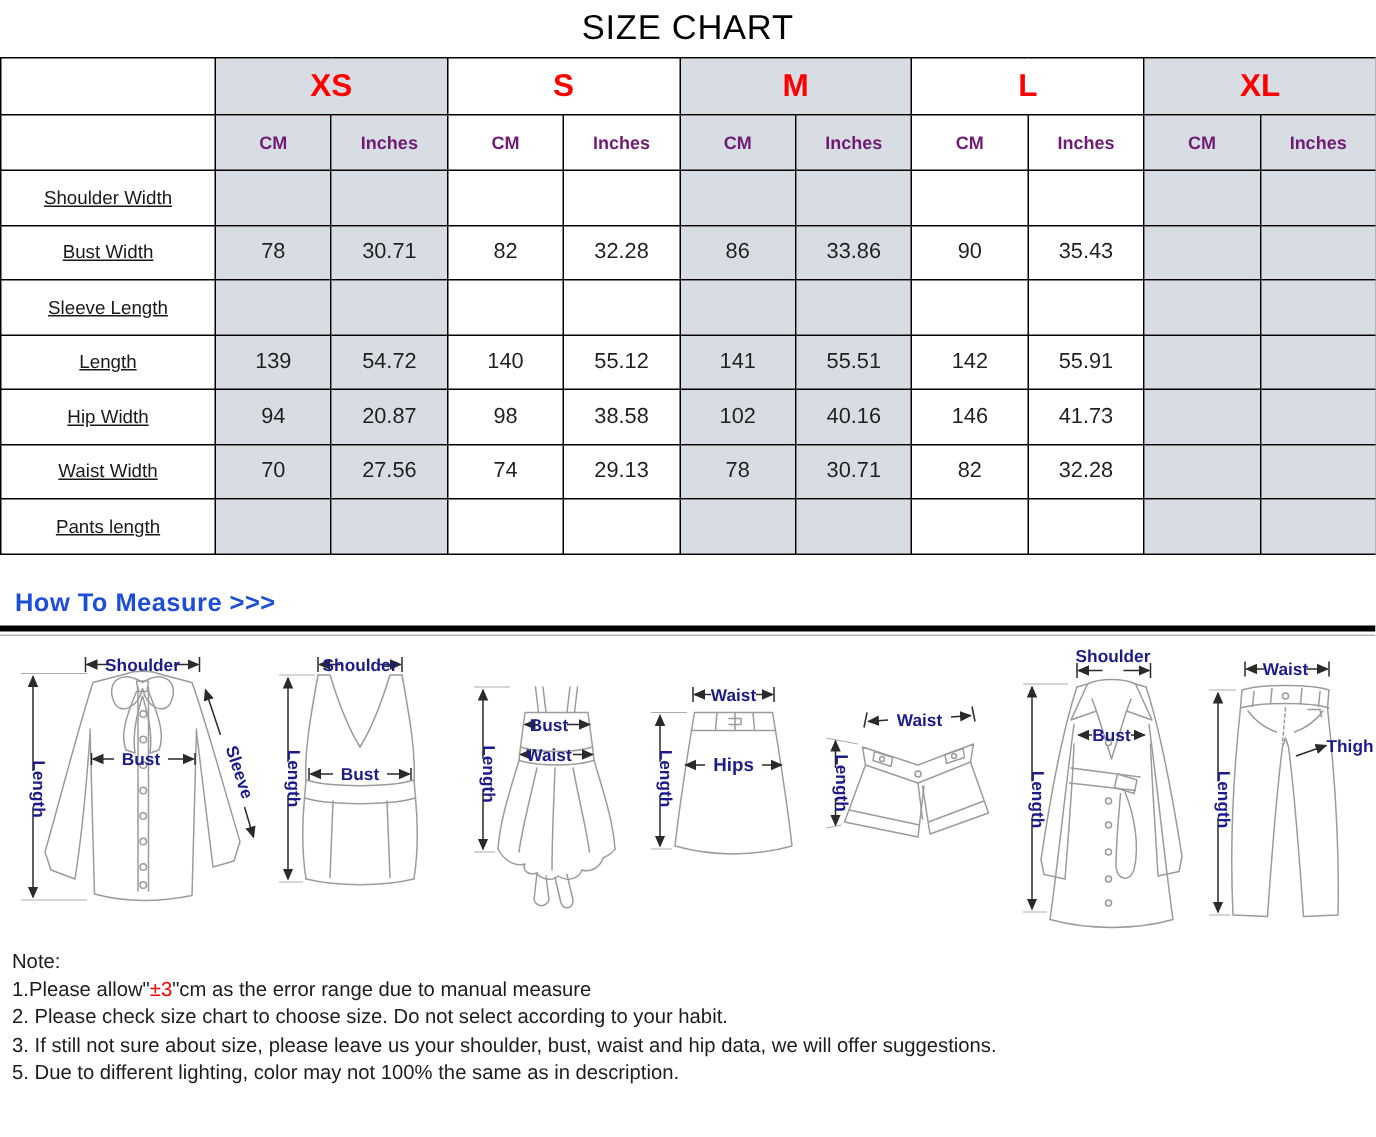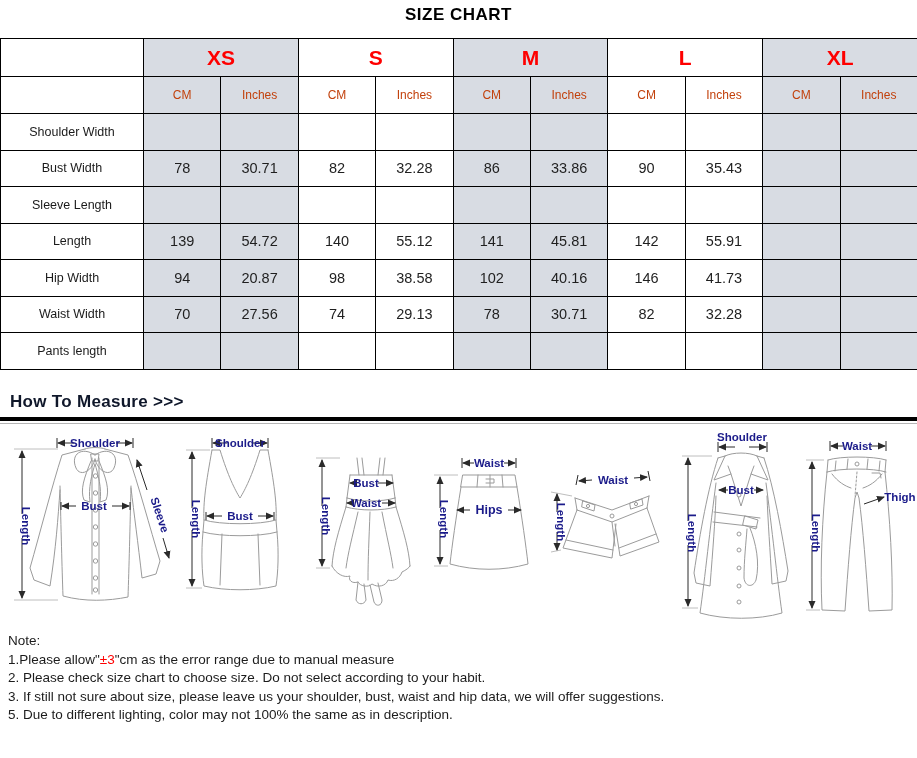--- a/index.html
+++ b/index.html
@@ -1,33 +1,33 @@
 <!DOCTYPE html>
 <html><head>
 <meta charset="utf-8">
 <style>
   html,body{margin:0;padding:0;}
   body{
     width:917px;height:758px;position:relative;background:#fff;
     font-family:"Liberation Sans","DejaVu Sans",sans-serif;color:#111;overflow:hidden;
   }
   .title{position:absolute;top:5px;left:0;width:917px;text-align:center;
-         font-size:17px;font-weight:bold;color:#000;letter-spacing:.5px;}
+         font-size:23px;font-weight:normal;color:#000;letter-spacing:.5px;}
   table.size-table{position:absolute;top:38px;left:0;width:917px;border-collapse:collapse;table-layout:fixed;}
   .size-table td,.size-table th{border:1px solid #000;text-align:center;padding:0;overflow:hidden;white-space:nowrap;}
   tr.sizes-row{height:38px;}
   th.size-cell{font-size:21px;font-weight:bold;color:#fe0000;margin-top:23px;}
   tr.units-row{height:37px;}
-  th.unit-cell{font-size:12px;font-weight:normal;color:#c2410c;}
+  th.unit-cell{font-size:12px;font-weight:bold;color:#701a75;}
   tbody tr{height:36.5px;}
-  td.rowlabel{font-size:12.5px;font-weight:normal;color:#1a1a1a;}
+  td.rowlabel{font-size:12.5px;font-weight:normal;color:#1a1a1a;text-decoration:underline;}
   td.val{font-size:14.5px;color:#1f1f1f;}
   .shade{background:#d8dce3;}
   .measure-title{position:absolute;top:392px;left:10px;font-size:17px;font-weight:bold;
-                 color:#0f172a;letter-spacing:.3px;}
+                 color:#1d4ed8;letter-spacing:.3px;}
   .rule{position:absolute;top:417px;left:0;width:917px;height:4px;background:#000;}
   .rule::after{content:"";position:absolute;top:6px;left:0;width:100%;height:1px;background:#b5b5b5;}
   svg.diagrams{position:absolute;top:428px;left:0;}
   .g{fill:none;stroke:#9b9b9b;stroke-width:1;stroke-linecap:round;stroke-linejoin:round;}
   .btn{fill:#fff;stroke:#9b9b9b;stroke-width:1;}
   .dim{stroke:#2a2a2a;stroke-width:1;fill:none;}
   .tick{stroke:#2a2a2a;stroke-width:1;}
   .guide{stroke:#adadad;stroke-width:.8;}
   .lbl{font:bold 11.5px "Liberation Sans","DejaVu Sans",sans-serif;fill:#1b1b8a;text-anchor:middle;}
   .lbl-big{font:bold 12.5px "Liberation Sans","DejaVu Sans",sans-serif;fill:#1b1b8a;text-anchor:middle;}
@@ -116,21 +116,21 @@
         <td class="val shade"></td>
         <td class="val shade"></td>
       </tr>
       <tr>
         <td class="rowlabel">Length</td>
         <td class="val shade">139</td>
         <td class="val shade">54.72</td>
         <td class="val">140</td>
         <td class="val">55.12</td>
         <td class="val shade">141</td>
-        <td class="val shade">45.81</td>
+        <td class="val shade">55.51</td>
         <td class="val">142</td>
         <td class="val">55.91</td>
         <td class="val shade"></td>
         <td class="val shade"></td>
       </tr>
       <tr>
         <td class="rowlabel">Hip Width</td>
         <td class="val shade">94</td>
         <td class="val shade">20.87</td>
         <td class="val">98</td>

